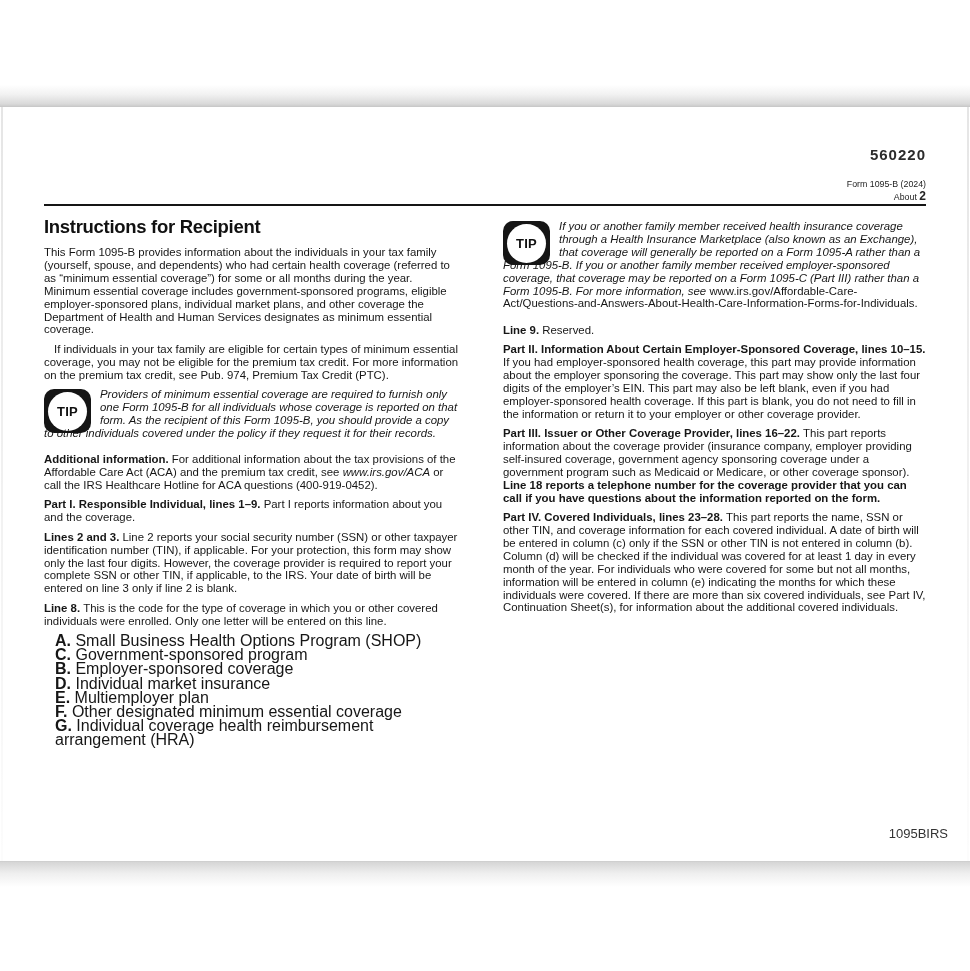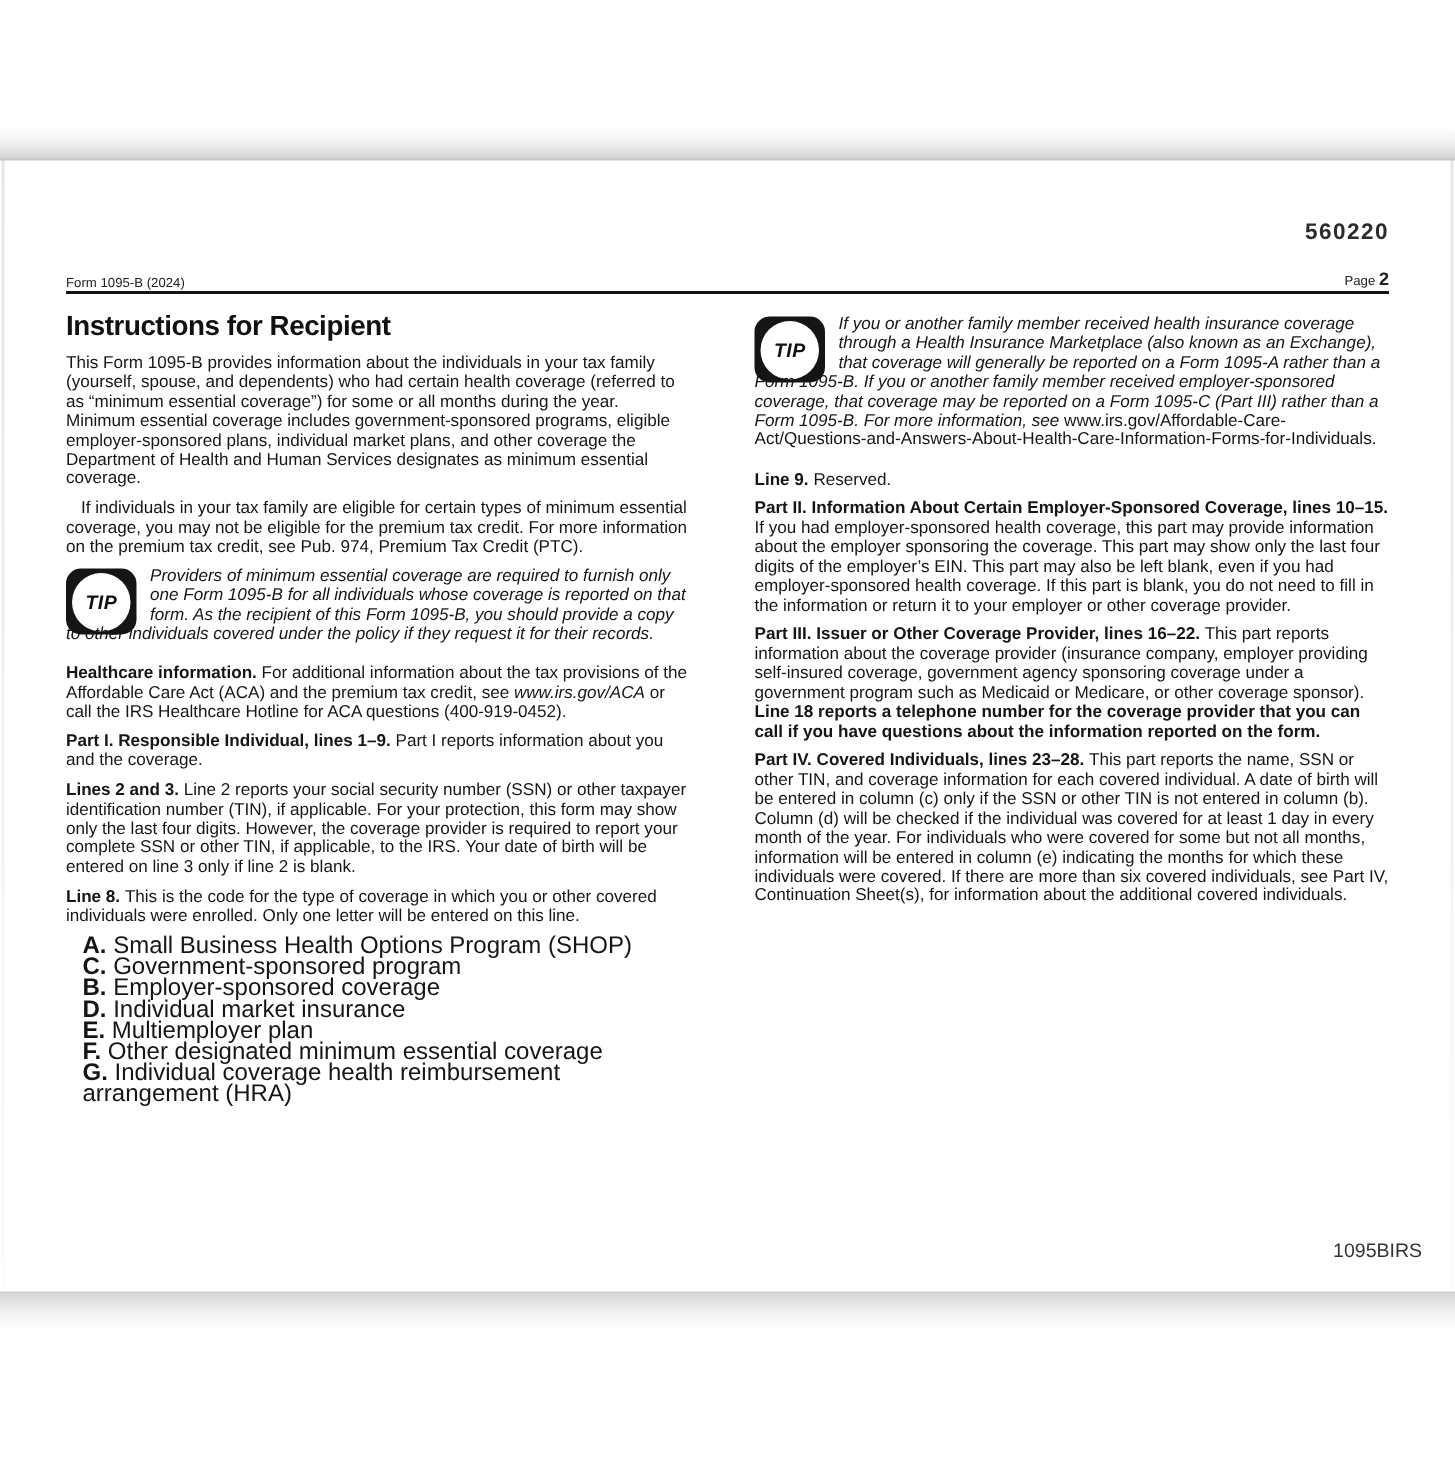--- a/index.html
+++ b/index.html
@@ -36,21 +36,21 @@
     position:absolute; top:146px; right:44px;
     font-family:Liberation Sans, sans-serif;
     font-size:15px; font-weight:bold; letter-spacing:1px; color:#2b2b2b;
   }
 
   .content { position:absolute; left:44px; top:0; width:882px; }
 
   .pagehead {
     margin-top:179px;
     display:flex; justify-content:space-between; align-items:flex-end;
-    border-bottom:2px solid #151515; padding-bottom:1px;
+    border-bottom:2px solid #151515; padding-bottom:1px;flex-direction:column;
   }
   .form-id { font-size:8.8px; color:#222; }
   .page-num { font-size:8.8px; color:#222; }
   .page-num b { font-size:12px; font-weight:bold; }
 
   .columns { display:flex; gap:44px; }
   .col-left  { width:415px; }
   .col-right { width:423px; padding-top:11px; }
 
   h1.title {
@@ -70,21 +70,21 @@
   .tip-block::after { content:""; display:block; clear:both; }
   .tip-icon {
     float:left; width:47px; height:44px;
     background:#151515; border-radius:10px;
     margin:1px 9px -7px 0;
     display:flex; align-items:center; justify-content:center;
   }
   .tip-circle {
     width:39px; height:39px; background:#ffffff; border-radius:50%;
     display:flex; align-items:center; justify-content:center;
-    font-weight:bold; font-size:13px; letter-spacing:0.3px; color:#111;font-style:italic;
+    font-weight:bold; font-size:13px; letter-spacing:0.3px; color:#111;
   }
 
   .code-list { margin:1px 0 0 11px; }
   .code-item { font-size:16px; line-height:14.2px; color:#161616; }
 
   .footer-code {
     position:absolute; top:826px; right:22px;
     font-size:13px; color:#333;
   }
 </style>
@@ -97,39 +97,39 @@
   <div class="band-bottom"></div>
   <div class="edge-left"></div>
   <div class="edge-right"></div>
 
   <div class="catalog">560220</div>
 
   <div class="content">
 
     <div class="pagehead">
       <span class="form-id">Form 1095-B (2024)</span>
-      <span class="page-num"><span>Page</span> <b>2</b></span>
+      <span class="page-num"><span>About</span> <b>2</b></span>
     </div>
 
     <div class="columns">
 
       <div class="col-left">
         <h1 class="title">Instructions for Recipient</h1>
 
         <p class="para"><span>This Form 1095-B provides information about the individuals in your tax family (yourself, spouse, and dependents) who had certain health coverage (referred to as “minimum essential coverage”) for some or all months during the year. Minimum essential coverage includes government-sponsored programs, eligible employer-sponsored plans, individual market plans, and other coverage the Department of Health and Human Services designates as minimum essential coverage.</span></p>
         <p class="para indent"><span>If individuals in your tax family are eligible for certain types of minimum essential coverage, you may not be eligible for the premium tax credit. For more information on the premium tax credit, see Pub. 974, Premium Tax Credit (PTC).</span></p>
 
         <div class="tip-block">
           <span class="tip-icon">
             <span class="tip-circle">TIP</span>
           </span>
           <p class="para"><span class="seg-i">Providers of minimum essential coverage are required to furnish only one Form 1095-B for all individuals whose coverage is reported on that form. As the recipient of this Form 1095-B, you should provide a copy to other individuals covered under the policy if they request it for their records.</span></p>
         </div>
 
-        <p class="para"><span class="seg-b">Healthcare information. </span><span>For additional information about the tax provisions of the Affordable Care Act (ACA) and the premium tax credit, see </span><span class="seg-i">www.irs.gov/ACA</span><span> or call the IRS Healthcare Hotline for ACA questions (400-919-0452).</span></p>
+        <p class="para"><span class="seg-b">Additional information. </span><span>For additional information about the tax provisions of the Affordable Care Act (ACA) and the premium tax credit, see </span><span class="seg-i">www.irs.gov/ACA</span><span> or call the IRS Healthcare Hotline for ACA questions (400-919-0452).</span></p>
         <p class="para"><span class="seg-b">Part I. Responsible Individual, lines 1–9. </span><span>Part I reports information about you and the coverage.</span></p>
         <p class="para"><span class="seg-b">Lines 2 and 3. </span><span>Line 2 reports your social security number (SSN) or other taxpayer identification number (TIN), if applicable. For your protection, this form may show only the last four digits. However, the coverage provider is required to report your complete SSN or other TIN, if applicable, to the IRS. Your date of birth will be entered on line 3 only if line 2 is blank.</span></p>
         <p class="para"><span class="seg-b">Line 8. </span><span>This is the code for the type of coverage in which you or other covered individuals were enrolled. Only one letter will be entered on this line.</span></p>
 
         <div class="code-list">
           <div class="code-item"><span class="seg-b">A.</span><span> Small Business Health Options Program (SHOP)</span></div>
           <div class="code-item"><span class="seg-b">C.</span><span> Government-sponsored program</span></div>
           <div class="code-item"><span class="seg-b">B.</span><span> Employer-sponsored coverage</span></div>
           <div class="code-item"><span class="seg-b">D.</span><span> Individual market insurance</span></div>
           <div class="code-item"><span class="seg-b">E.</span><span> Multiemployer plan</span></div>

